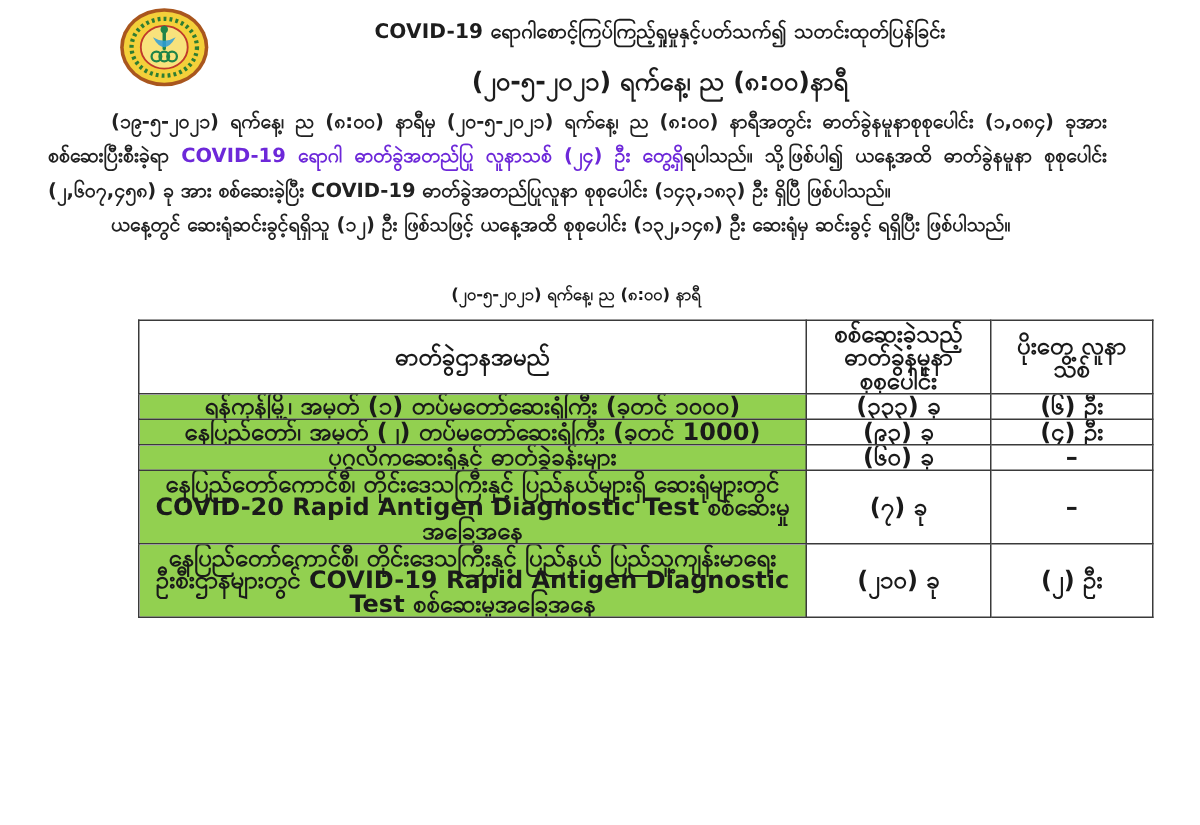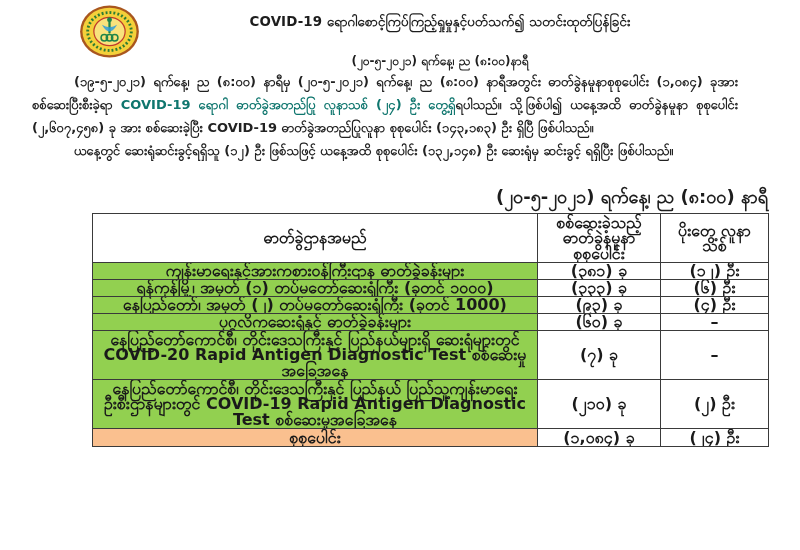--- a/index.html
+++ b/index.html
@@ -5,31 +5,31 @@
   * { margin:0; padding:0; box-sizing:border-box; }
   html,body { width:800px; height:550px; background:#ffffff; overflow:hidden; }
   body { font-family:"DejaVu Sans", sans-serif; color:#1d1d1d; }
 
   .page { position:relative; width:768px; height:550px; background:#fff; }
 
   .header { position:relative; padding-top:12px; height:60px; }
   .logo { position:absolute; left:78px; top:4px; width:63px; height:55px; }
   .header-titles { margin-left:150px; margin-right:38px; text-align:center; font-weight:bold; }
   .ht1 { font-size:13.4px; line-height:20px; letter-spacing:.1px; }
-  .ht2 { font-size:12px; margin-top:21px; }
+  .ht2 { font-size:17px; margin-top:11px; }
 
   .body-text { margin:10px 30px 0 32px; font-size:13px; line-height:23px;
                text-align:justify; font-weight:600; color:#222; }
   .para { text-indent:42px; }
   .para + .para { margin-top:0; }
-  .red-text { color:#0f766e; }
+  .red-text { color:#6d28d9; }
 
   .table-title { margin-top:25px; text-align:center; font-weight:bold;
                  font-size:12.6px; line-height:19px; }
-  .table-title .tt2 { margin-top:4px; font-size:18px;text-align:right; }
+  .table-title .tt2 { margin-top:4px; font-size:11px; }
 
   table.report { margin:7px 0 4px 92px; width:676px; border-collapse:collapse;
                  font-size:16px; font-weight:600; table-layout:fixed; color:#1a1a1a; }
   .report th, .report td { border:1.4px solid #3a3a3a; text-align:center;
                  vertical-align:middle; padding:1px 6px; line-height:15.3px;
                  overflow:hidden; }
   .report thead th { height:48px; font-weight:bold; background:#fff; }
   .row-small td { height:17px; line-height:14px; padding-top:0; padding-bottom:0; }
   .row-tall td { height:49px; }
   .cell-green { background:#92D050; }
@@ -77,25 +77,20 @@
     </colgroup>
     <thead>
       <tr>
         <th>ဓာတ်ခွဲဌာနအမည်</th>
         <th>စစ်ဆေးခဲ့သည့် ဓာတ်ခွဲနမူနာ စုစုပေါင်း</th>
         <th>ပိုးတွေ့ လူနာသစ်</th>
       </tr>
     </thead>
     <tbody>
       <tr class="row-small">
-        <td class="cell-green">ကျန်းမာရေးနှင့်အားကစားဝန်ကြီးဌာန ဓာတ်ခွဲခန်းများ</td>
-        <td>(၃၈၁) ခု</td>
-        <td>(၁၂) ဦး</td>
-      </tr>
-      <tr class="row-small">
         <td class="cell-green">ရန်ကုန်မြို့၊ အမှတ် (၁) တပ်မတော်ဆေးရုံကြီး (ခုတင် ၁၀၀၀)</td>
         <td>(၃၃၃) ခု</td>
         <td>(၆) ဦး</td>
       </tr>
       <tr class="row-small">
         <td class="cell-green">နေပြည်တော်၊ အမှတ် (၂) တပ်မတော်ဆေးရုံကြီး (ခုတင် 1000)</td>
         <td>(၉၃) ခု</td>
         <td>(၄) ဦး</td>
       </tr>
       <tr class="row-small">
@@ -106,21 +101,16 @@
       <tr class="row-tall">
         <td class="cell-green">နေပြည်တော်ကောင်စီ၊ တိုင်းဒေသကြီးနှင့် ပြည်နယ်များရှိ ဆေးရုံများတွင် COVID-20 Rapid Antigen Diagnostic Test စစ်ဆေးမှုအခြေအနေ</td>
         <td>(၇) ခု</td>
         <td>–</td>
       </tr>
       <tr class="row-tall">
         <td class="cell-green">နေပြည်တော်ကောင်စီ၊ တိုင်းဒေသကြီးနှင့် ပြည်နယ် ပြည်သူ့ကျန်းမာရေးဦးစီးဌာနများတွင် COVID-19 Rapid Antigen Diagnostic Test စစ်ဆေးမှုအခြေအနေ</td>
         <td>(၂၁၀) ခု</td>
         <td>(၂) ဦး</td>
       </tr>
-      <tr class="row-total">
-        <td class="cell-orange">စုစုပေါင်း</td>
-        <td>(၁,၀၈၄) ခု</td>
-        <td>(၂၄) ဦး</td>
-      </tr>
     </tbody>
   </table>
 
 </div>
 
 </body></html>

